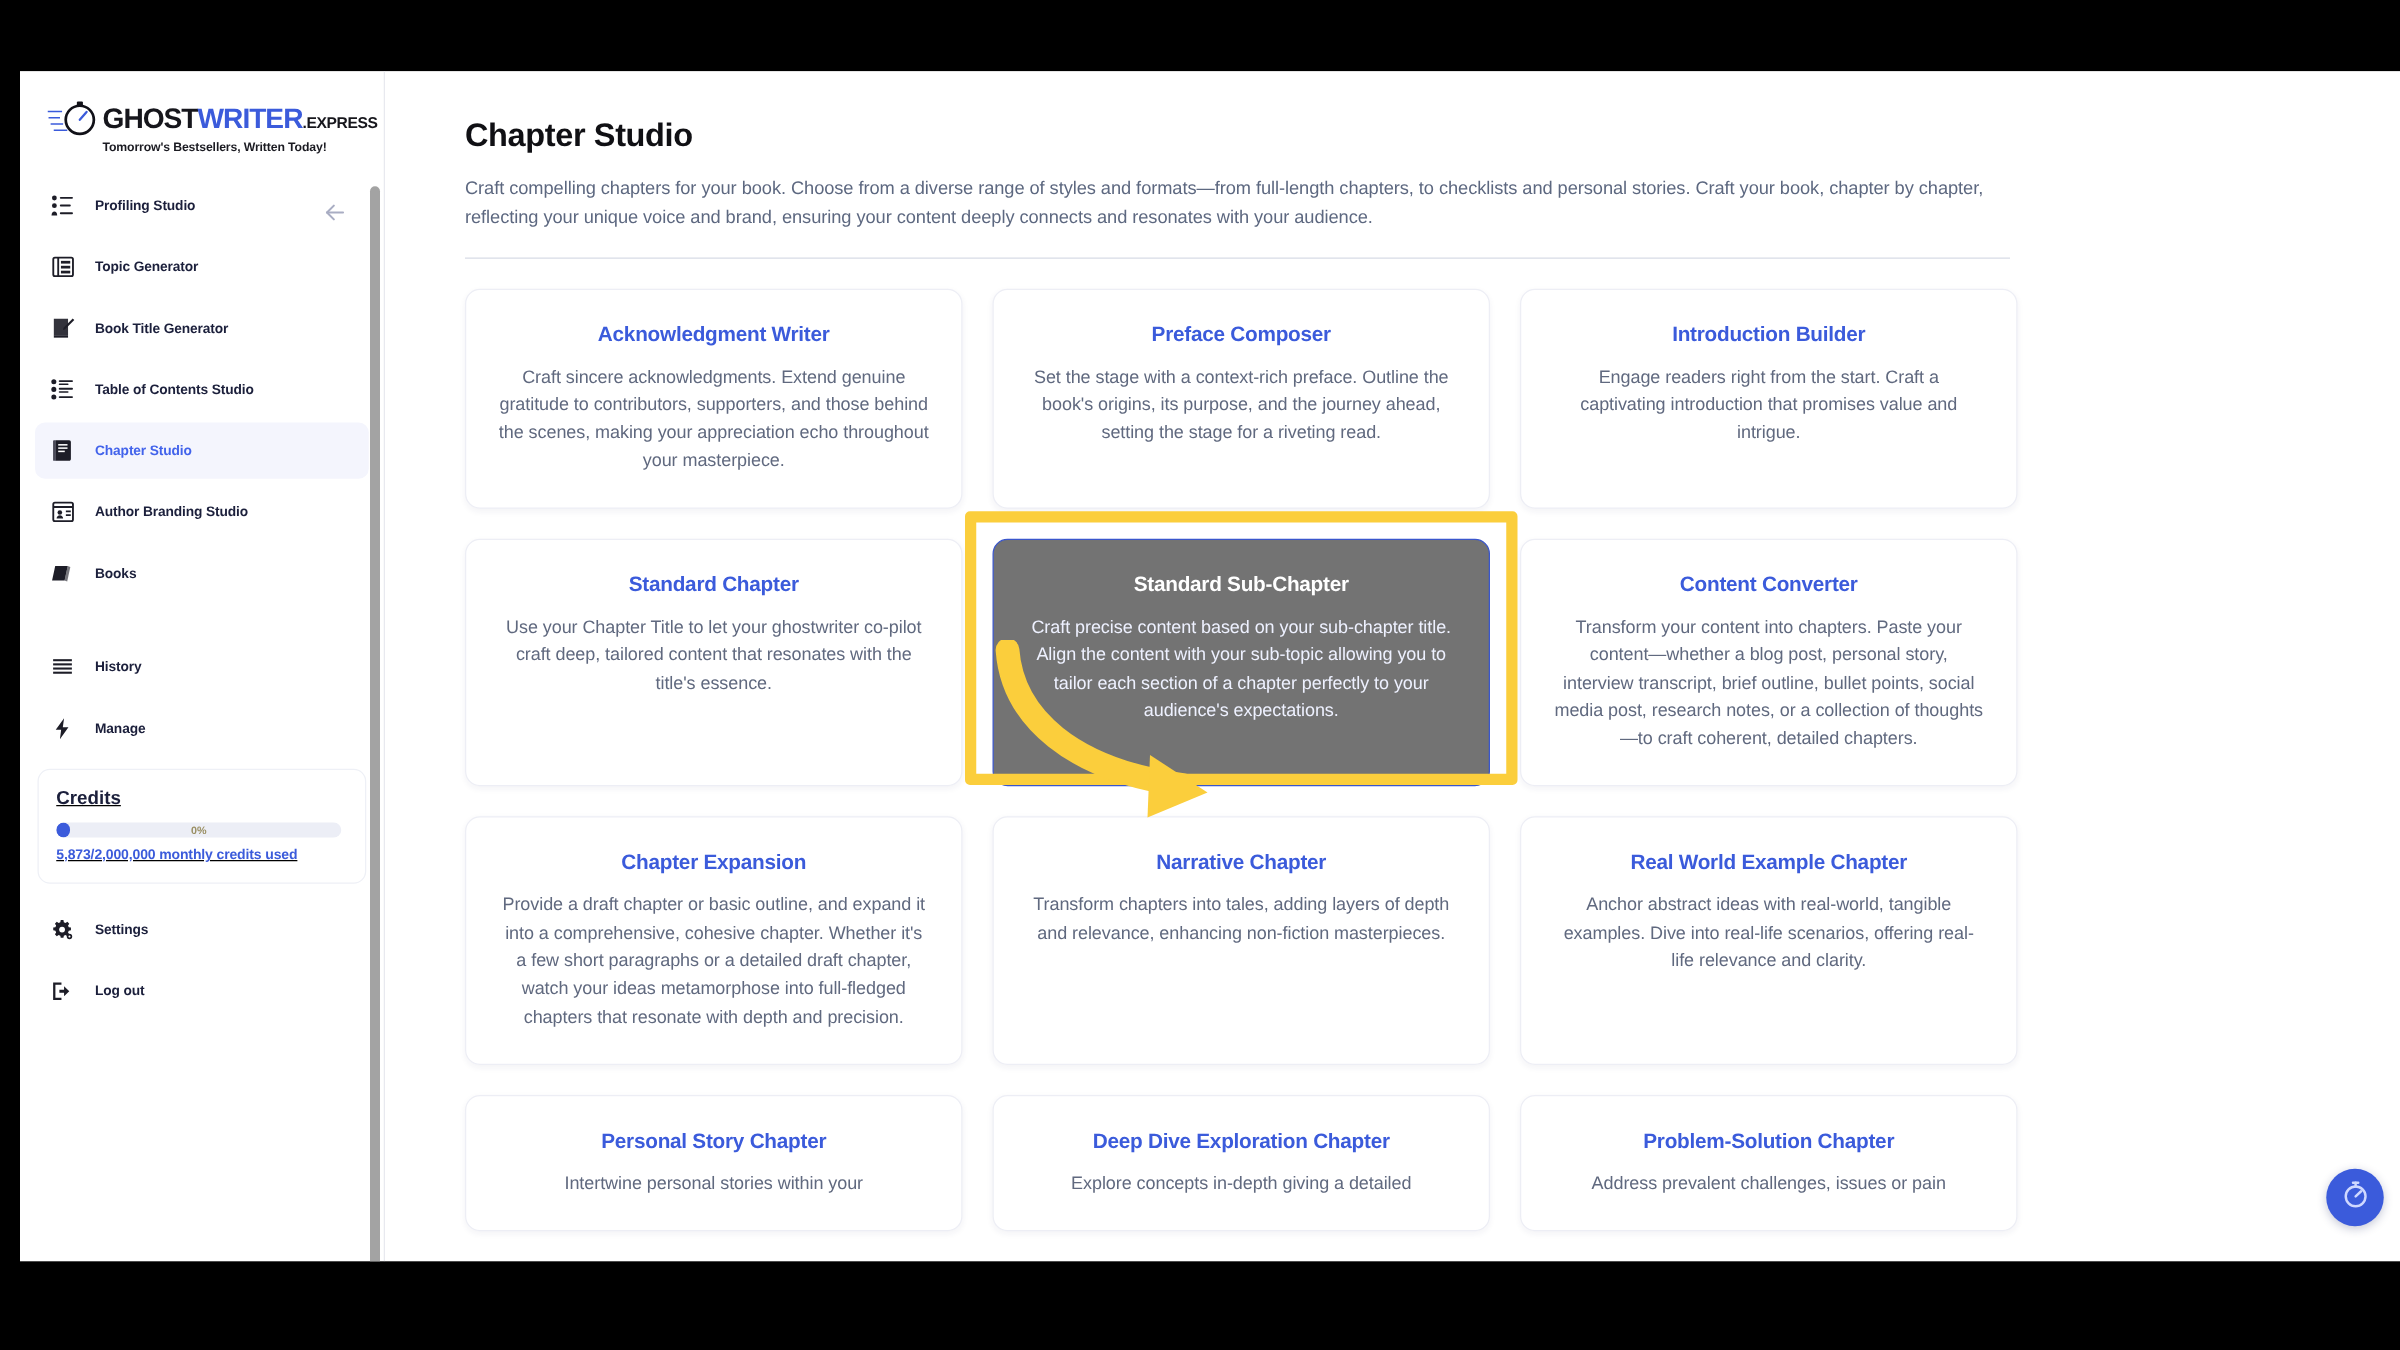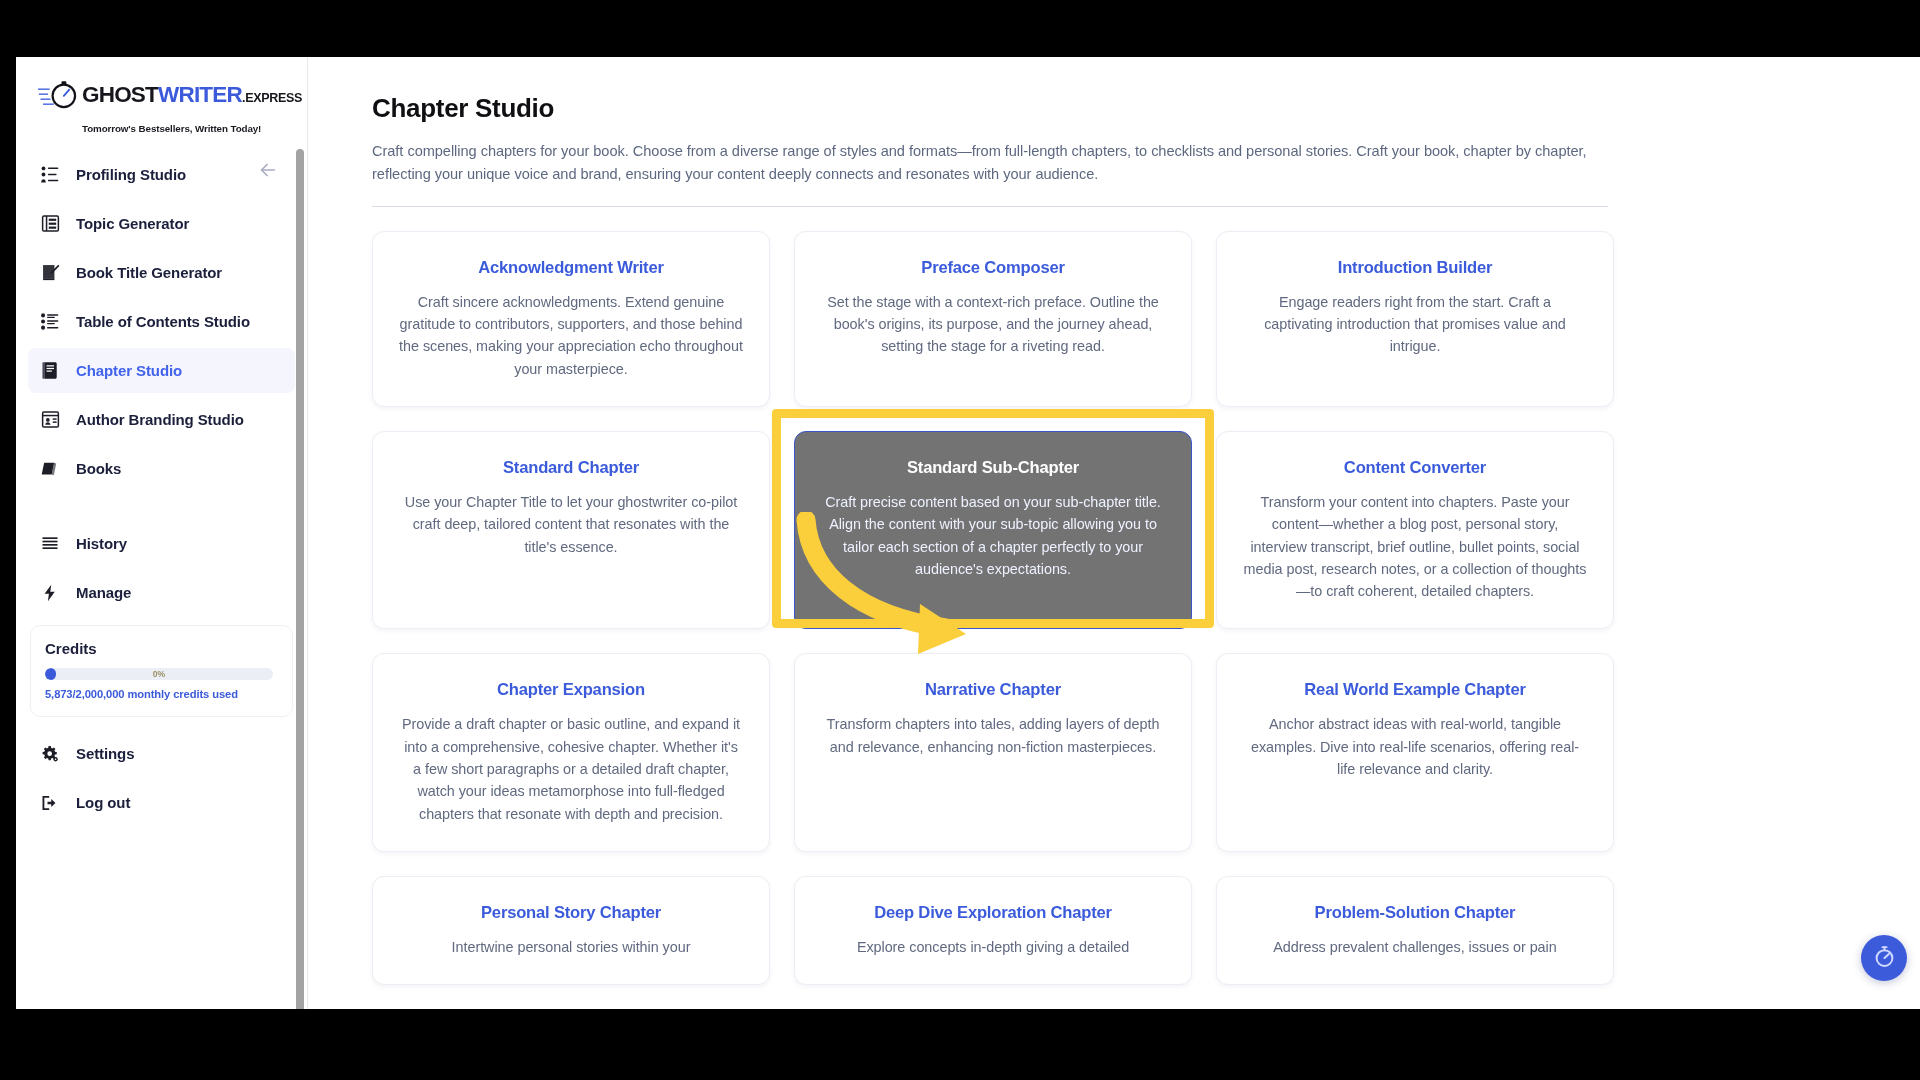--- a/index.html
+++ b/index.html
@@ -51,21 +51,21 @@
   }
   .lw-ghost { color: #16161c; }
   .lw-writer { color: #3b5bdb; }
   .lw-express { color: #16161c; font-size: 12.5px; letter-spacing: -0.3px; }
   .logo-tag {
     font-size: 9.8px;
     font-weight: bold;
     color: #1b1b22;
     letter-spacing: -0.1px;
     margin-left: 44px;
-    margin-top: 12px;
+    margin-top: 2px;
     white-space: nowrap;
   }
 
   .nav { padding: 6px 12px 0 12px; }
   .nav-item {
     display: flex;
     align-items: center;
     gap: 14px;
     height: 45px;
     padding: 0 10px;
@@ -73,36 +73,37 @@
     cursor: pointer;
     margin-bottom: 4px;
   }
   .nav-item .ni-icon {
     width: 24px; height: 24px;
     flex: 0 0 24px;
     display: flex; align-items: center; justify-content: center;
     color: #1d1d27;
   }
   .nav-item .ni-label {
-    font-size: 15px;
+    font-size: 11px;
     font-weight: bold;
     color: #1b1f3b;
     letter-spacing: -0.1px;
     white-space: nowrap;
   }
   .nav-item.active { background: #f4f5fd; }
   .nav-item.active .ni-label { color: #4263eb; }
 
   .nav-gap { height: 26px; }
 
   .credits-box {
     margin: 6px 14px 6px 14px;
     border: 1px solid #eef0f6;
     border-radius: 10px;
     padding: 14px 19px 16px 14px;
+    text-decoration: underline;
   }
   .credits-title {
     font-size: 15px;
     font-weight: bold;
     color: #1b1f3b;
     margin-bottom: 11px;
   }
   .credits-bar-wrap {
     position: relative;
     height: 12px;

